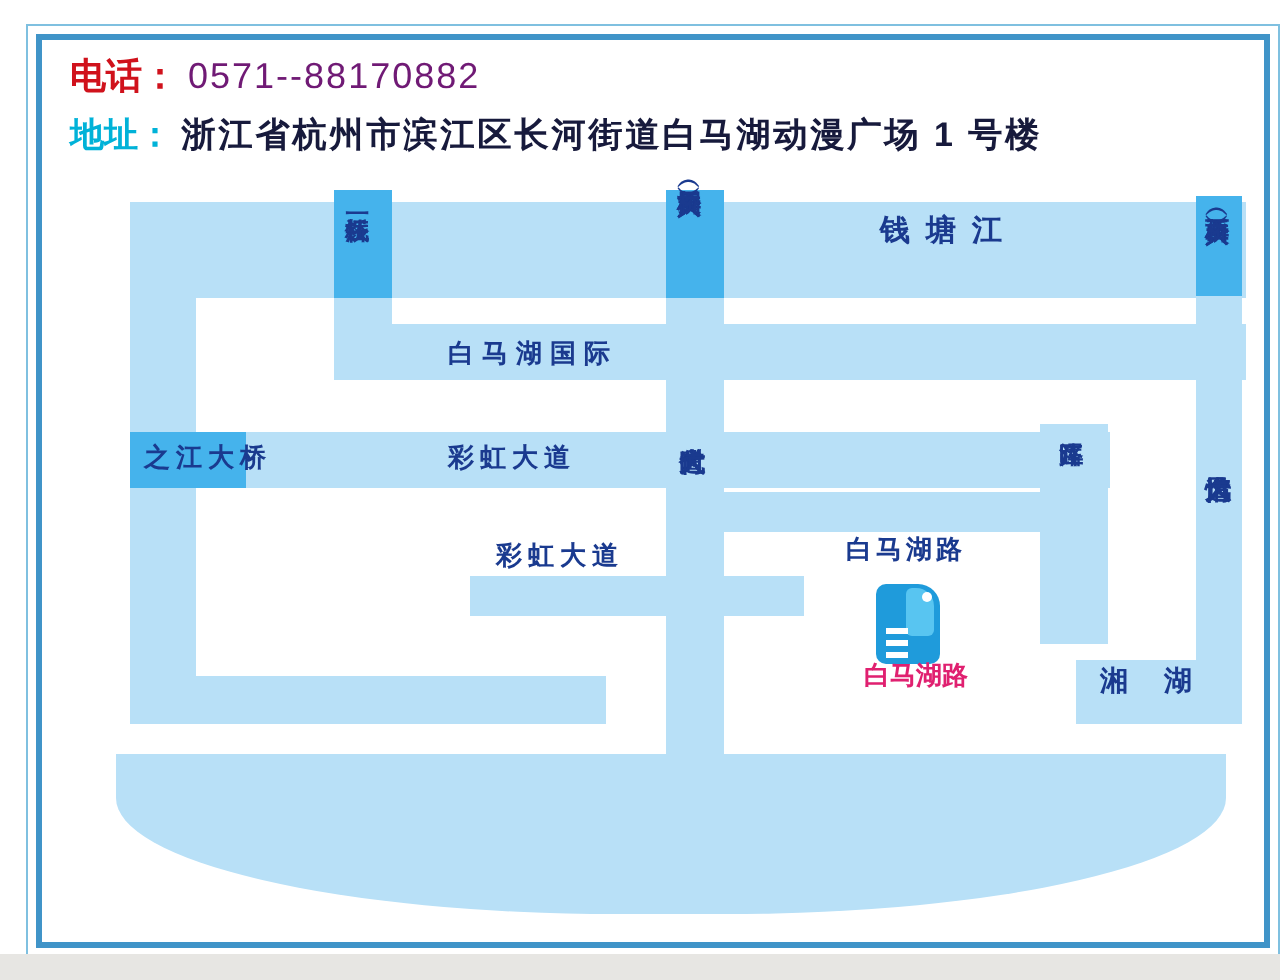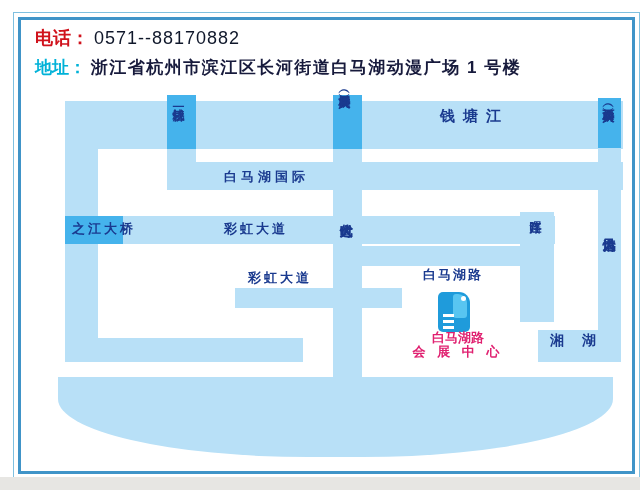--- a/index.html
+++ b/index.html
@@ -10,21 +10,21 @@
   .frame{position:absolute;left:13px;top:12px;width:617px;height:457px;
     border:1px solid var(--frame_outer,#7fc0e0);padding:4px;box-sizing:content-box;}
   .frame-inner{width:100%;height:100%;border:3px solid var(--frame_inner,#4094c8);box-sizing:border-box;background:#fff;}
   .abs{position:absolute;margin-left:20px;}
   
   .line{position:absolute;left:35px;white-space:nowrap;}
   .phone-line{top:26px;font-size:18px;}
   .addr-line{top:56px;font-size:17px;}
   .lbl-red{color:var(--phone_label,#d0121c);font-weight:bold;}
   .lbl-cyan{color:var(--address_label,#00b2d8);font-weight:bold;}
-  .phone-num{color:#0f172a;letter-spacing:1px;}
+  .phone-num{color:#701a75;letter-spacing:1px;}
   .addr-text{color:#171a3c;font-weight:bold;letter-spacing:1.5px;}
   
   .road{position:absolute;background:var(--road,#b8e0f7);}
   .bridge{position:absolute;background:var(--bridge,#45b3ec);}
   .lake{position:absolute;background:var(--road,#b8e0f7);
     border-radius:0 0 45% 45% / 0 0 58px 58px;}
   
   .mlabel{position:absolute;color:var(--map_label,#1a3a8f);font-weight:bold;white-space:nowrap;line-height:1.05;}
   .vlabel{writing-mode:vertical-rl;}
   
@@ -96,17 +96,16 @@
 
   <div class="building">
     <div class="lite"></div>
     <div class="dot"></div>
     <div class="bar b1"></div>
     <div class="bar b2"></div>
     <div class="bar b3"></div>
   </div>
   <div class="venue">
     <div class="l1">白马湖路</div>
-    <div class="l2">会 展 中 心</div>
   </div>
 </div>
 
 <div class="bottom-strip"></div>
 
 </body></html>

